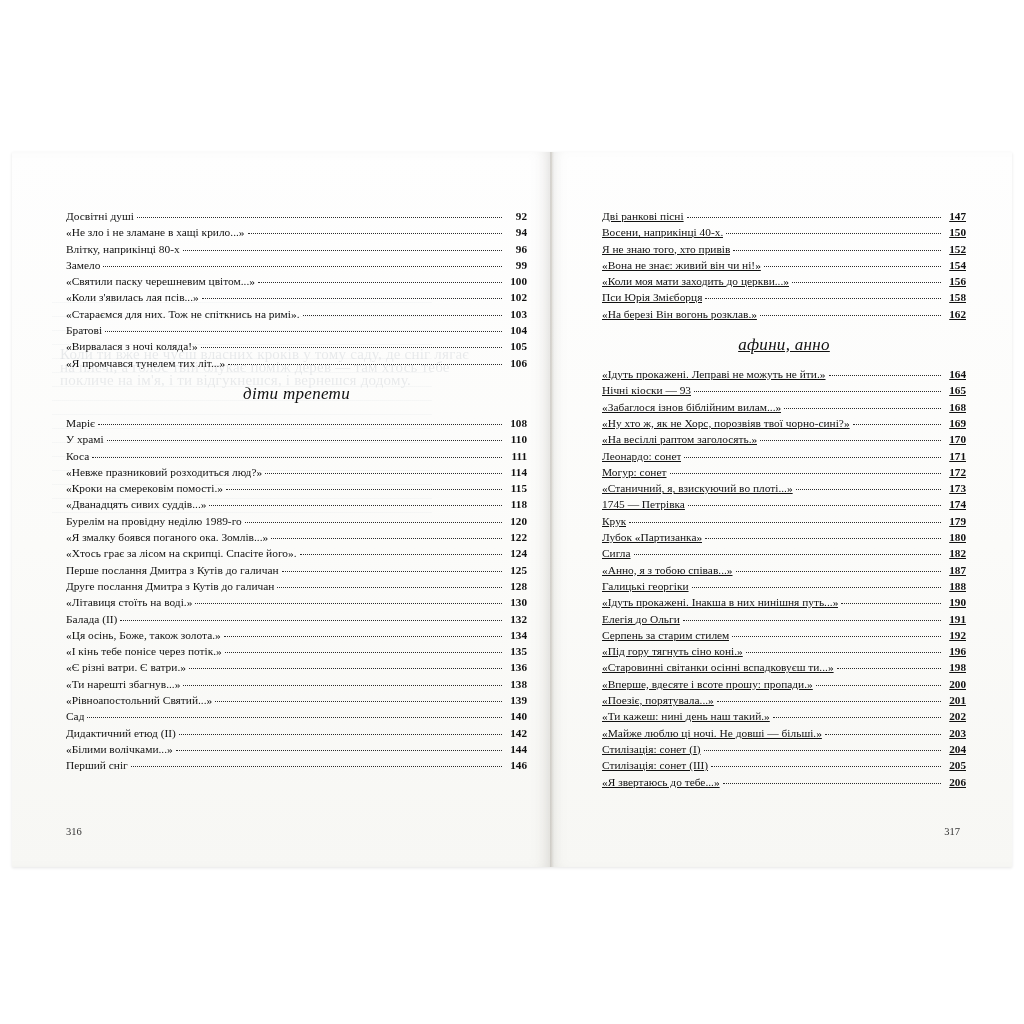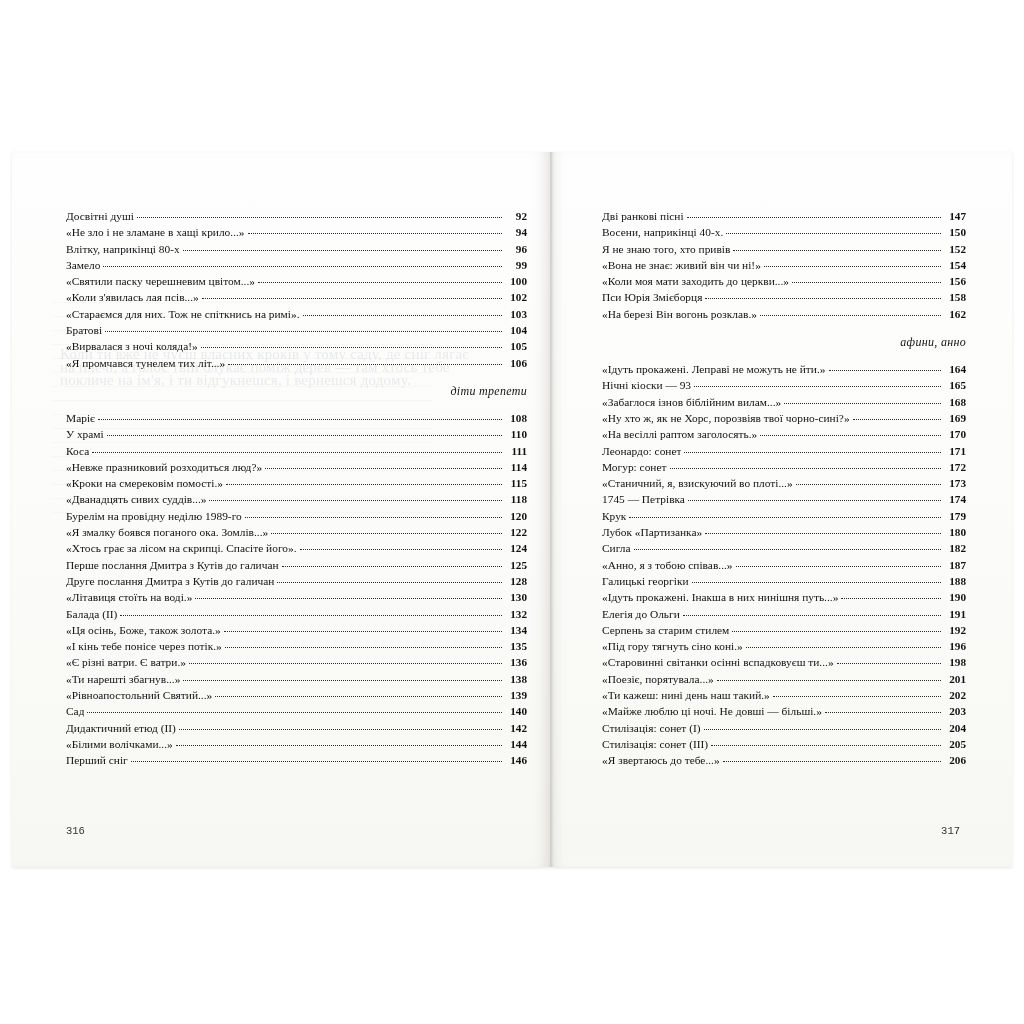--- a/index.html
+++ b/index.html
@@ -71,20 +71,21 @@
     pointer-events: none;
     background:
       repeating-linear-gradient(180deg, rgba(90,110,140,0.55) 0px, rgba(90,110,140,0.55) 1px, rgba(0,0,0,0) 1px, rgba(0,0,0,0) 14px);
   }
   .toc {
     position: relative;
     padding: 56px 24px 0 54px;
   }
   .leaf.right .toc {
     padding: 56px 46px 0 50px;
+    text-decoration: underline;
   }
   .entry {
     display: flex;
     align-items: baseline;
     font-size: 11.4px;
     line-height: 16.3px;
     white-space: nowrap;
   }
   .entry .t {
     flex: 0 1 auto;
@@ -101,32 +102,31 @@
     height: 0.7em;
   }
   .entry .p {
     flex: 0 0 auto;
     font-weight: bold;
     font-size: 11.2px;
     text-align: right;
     min-width: 22px;
   }
   .section-title {
-    text-align: right;
+    text-align: center;
     font-style: italic;
-    font-size: 12px;
+    font-size: 17px;
     margin: 13px 0 11px 0;
     letter-spacing: 0.3px;
   }
   .folio {
     position: absolute;
     bottom: 30px;
     font-size: 10.5px;
     color: #333;
-    font-family: Liberation Mono, monospace;
   }
   .folio.l { left: 54px; }
   .folio.r { right: 52px; }
   .gutter {
     position: absolute;
     left: 538px;
     top: 0;
     width: 6px;
     height: 100%;
     background: linear-gradient(90deg, rgba(150,145,135,0.28), rgba(255,255,255,0) 70%);
@@ -441,20 +441,25 @@
           <span class="t">«Під гору тягнуть сіно коні.»</span>
           <span class="dots"></span>
           <span class="p">196</span>
         </div>
         <div class="entry">
           <span class="t">«Старовинні світанки осінні вспадковуєш ти...»</span>
           <span class="dots"></span>
           <span class="p">198</span>
         </div>
         <div class="entry">
+          <span class="t">«Вперше, вдесяте і всоте прошу: пропади.»</span>
+          <span class="dots"></span>
+          <span class="p">200</span>
+        </div>
+        <div class="entry">
           <span class="t">«Поезіє, порятувала...»</span>
           <span class="dots"></span>
           <span class="p">201</span>
         </div>
         <div class="entry">
           <span class="t">«Ти кажеш: нині день наш такий.»</span>
           <span class="dots"></span>
           <span class="p">202</span>
         </div>
         <div class="entry">

